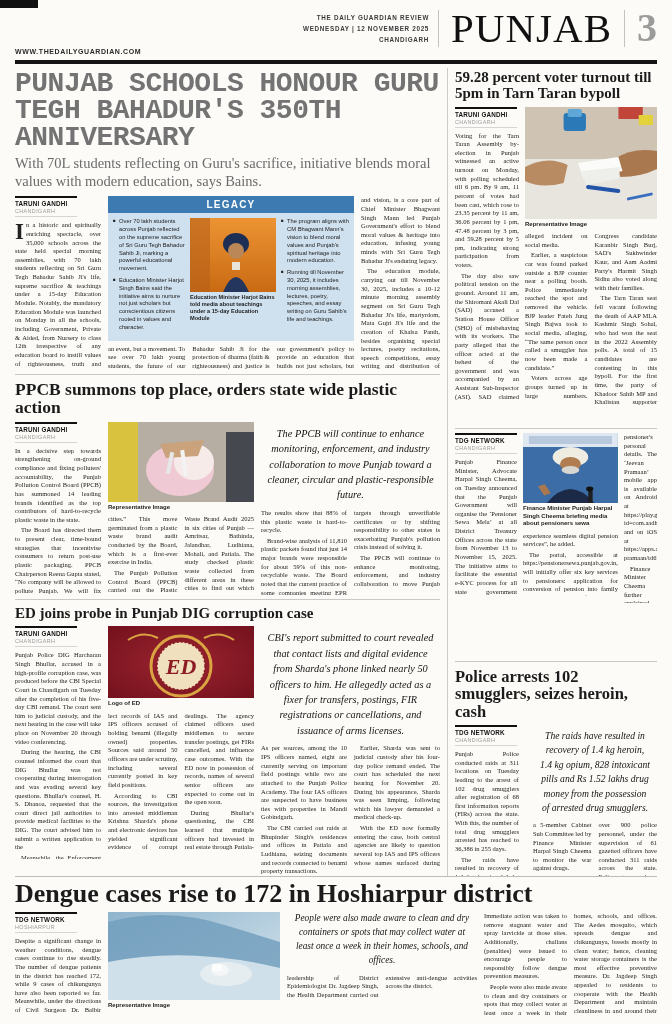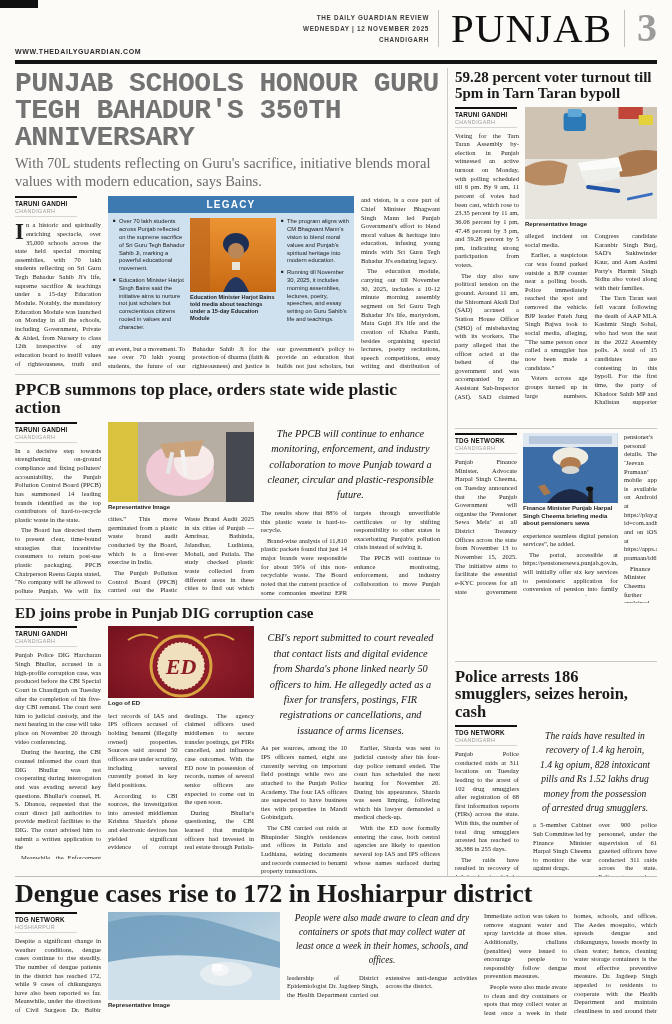--- a/index.html
+++ b/index.html
@@ -378,21 +378,21 @@
           <div class="pn-col bodytext clip">
               <p>pensioner's personal details. The ‘Jeevan Pramaan’ mobile app is available on Android at https://play.google.com/store/apps/details?id=com.aadhaar.life and on iOS at https://apps.apple.com/in/app/jeevan-pramaan/id6736359405.</p>
               <p>Finance Minister Cheema further explained that the process to avail these services is simple and user-friendly. Pensioners can register on the Pensioner Sewa Portal by completing e-KYC through the Aadhar authentication facility available on the portal. Once registered, they can access these services from the comfort of their homes. These can also be availed by visiting the nearest Sewa Kendras, requesting home delivery of service, the concerned Pension Disbursing banks, or the District Treasury Offices.</p>
             </div>
         </div>
       </div>
 
       <div class="h-div"></div>
 
       <div class="art-police clip">
-        <div class="hl-right" style="font-size:16.5px">Police arrests 186 smugglers, seizes heroin, cash</div>
+        <div class="hl-right" style="font-size:16.5px">Police arrests 102 smugglers, seizes heroin, cash</div>
         <div class="po-body">
           <div class="po-col1">
             <div class="byline">
               <div class="name">TDG NETWORK</div>
               <div class="loc">CHANDIGARH</div>
             </div>
             <div class="bodytext clip" style="height:126px">
                 <p>Punjab Police conducted raids at 311 locations on Tuesday leading to the arrest of 102 drug smugglers after registration of 68 first information reports (FIRs) across the state. With this, the number of total drug smugglers arrested has reached to 36,386 in 255 days.</p>
                 <p>The raids have resulted in recovery of 1.4 kg heroin, 1.4 kg opium, 828 intoxicant pills and Rs 1.52 lakhs drug money from the possession of arrested drug smugglers.</p>
               </div>

